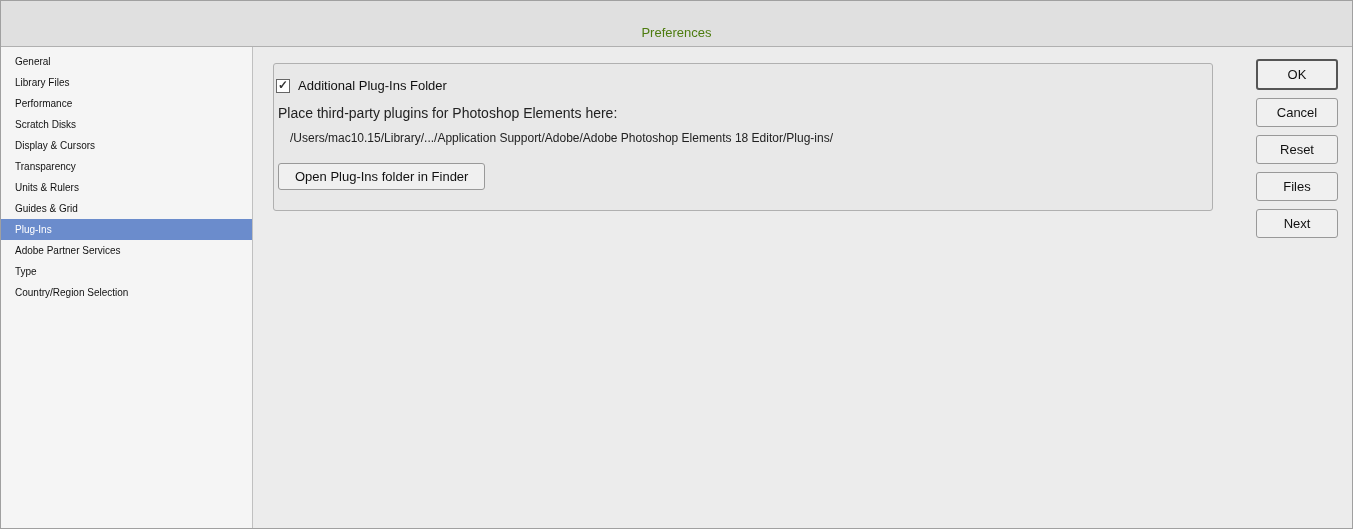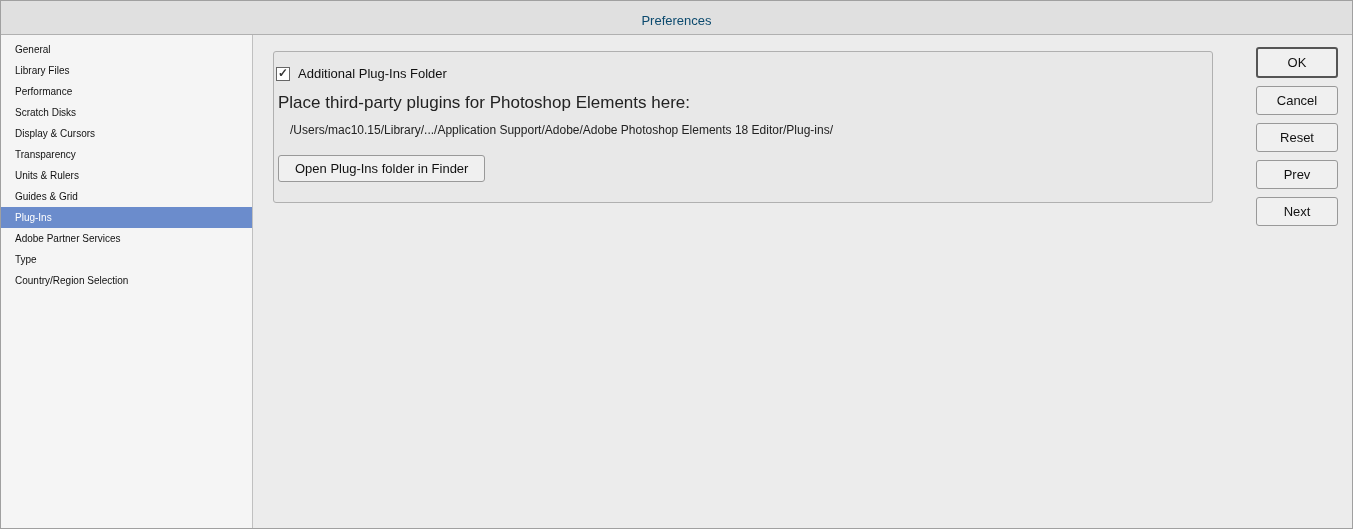--- a/index.html
+++ b/index.html
@@ -27,24 +27,24 @@
       display: flex;
       flex-direction: column;
       border: 1px solid #a0a0a0;
       box-shadow: 0 4px 20px rgba(0,0,0,0.4);
     }
 
     .title-bar {
       background: #e0e0e0;
       border-bottom: 1px solid #b0b0b0;
       text-align: center;
-      padding: 12px 0 6px 0;
+      padding: 24px 0 6px 0;
       font-size: 13px;
       font-weight: 500;
-      color: #0c4a6e;
+      color: #4d7c0f;
       user-select: none;
     }
 
     .dialog-body {
       display: flex;
       flex: 1;
       overflow: hidden;
     }
 
     
@@ -110,21 +110,21 @@
       content: '✓';
       position: absolute;
       top: -2px;
       left: 1px;
       font-size: 12px;
       color: #333;
       font-weight: bold;
     }
 
     .plugin-description {
-      font-size: 17px;
+      font-size: 14px;
       color: #222;
       margin-bottom: 10px;
       margin-left: 2px;
     }
 
     .plugin-path {
       font-size: 12px;
       color: #222;
       margin-bottom: 18px;
       margin-left: 14px;
@@ -204,18 +204,18 @@
         <div class="plugin-description">Place third-party plugins for Photoshop Elements here:</div>
         <div class="plugin-path">/Users/mac10.15/Library/.../Application Support/Adobe/Adobe Photoshop Elements 18 Editor/Plug-ins/</div>
         <button class="open-folder-btn">Open Plug-Ins folder in Finder</button>
       </div>
     </div>
 
     <div class="buttons-column">
       <button class="dialog-btn default">OK</button>
       <button class="dialog-btn">Cancel</button>
       <button class="dialog-btn">Reset</button>
-      <button class="dialog-btn">Prev</button>
+      <button class="dialog-btn">Files</button>
       <button class="dialog-btn">Next</button>
     </div>
 
   </div>
 </div>
 
 </body></html>

